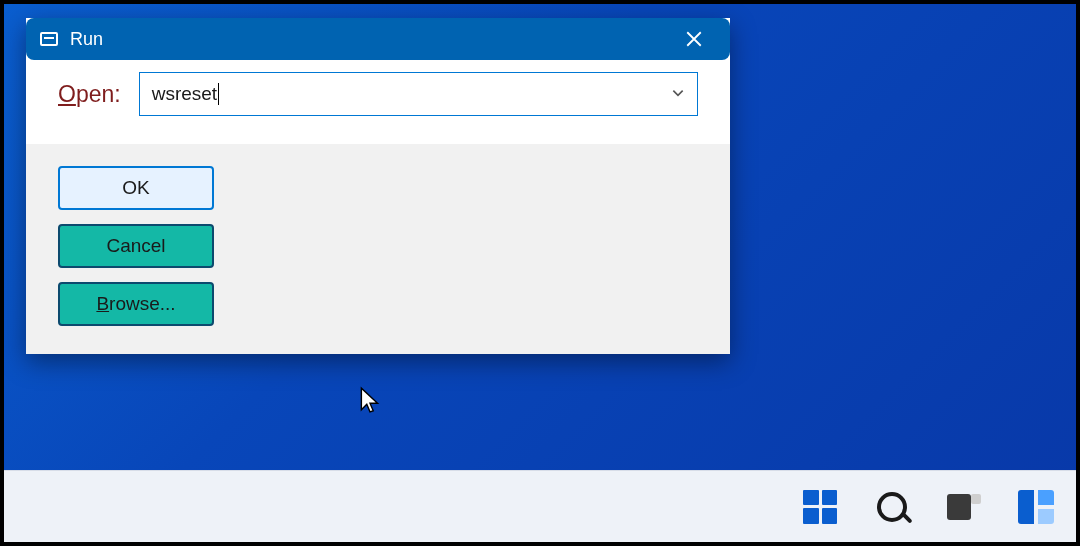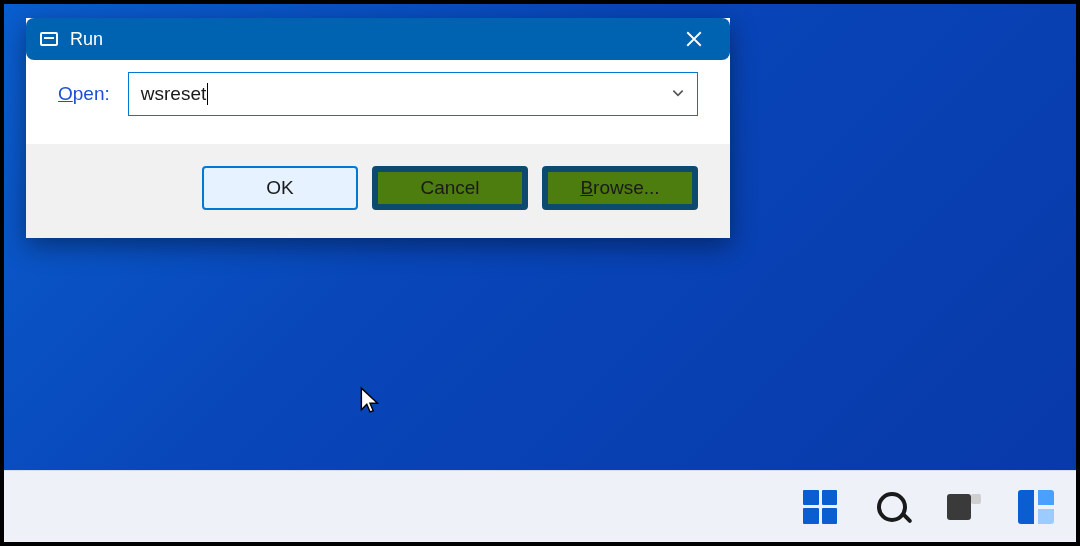--- a/index.html
+++ b/index.html
@@ -70,22 +70,22 @@
       line-height: 28px;
       color: #1a1a1a;
     }
     .input-row {
       display: flex;
       align-items: center;
       padding: 12px 32px 28px 32px;
       gap: 18px;
     }
     .open-label {
-      font-size: 19px;
-      color: #1d4ed8;
+      font-size: 23px;
+      color: #7f1d1d;
     }
     .open-label .ul { text-decoration: underline; }
     .combo {
       flex: 1;
       height: 44px;
       border: 1px solid #0078d4;
       display: flex;
       align-items: center;
       padding: 0 10px 0 12px;
       font-size: 19px;
@@ -105,26 +105,27 @@
       position: absolute;
       right: 12px; top: 50%; transform: translateY(-50%);
     }
     .combo .chevron svg { width: 14px; height: 14px; }
     .button-row {
       background: #f1f1f1;
       padding: 22px 32px 28px 32px;
       display: flex;
       justify-content: flex-end;
       gap: 14px;
+      flex-direction: column;
     }
     .btn {
       width: 156px;
       height: 44px;
-      background: #4d7c0f;
-      border: 6px solid #0c4a6e;
+      background: #14b8a6;
+      border: 2px solid #0c4a6e;
       font-size: 19px;
       color: #1a1a1a;
       display: flex;
       align-items: center;
       justify-content: center;
       border-radius: 4px;
       cursor: pointer;
     }
     .btn.default {
       background: #e6f2ff;

